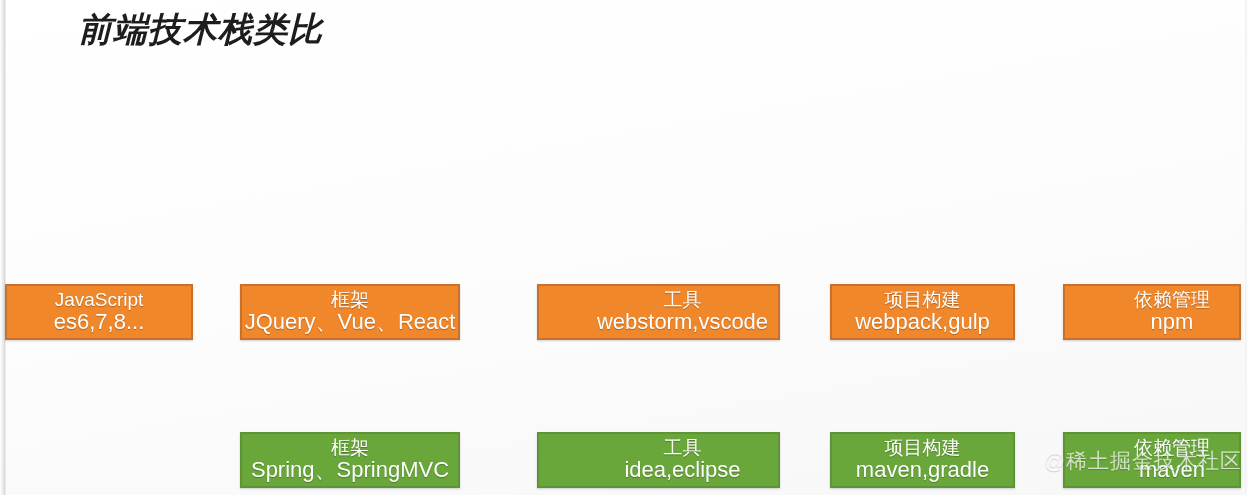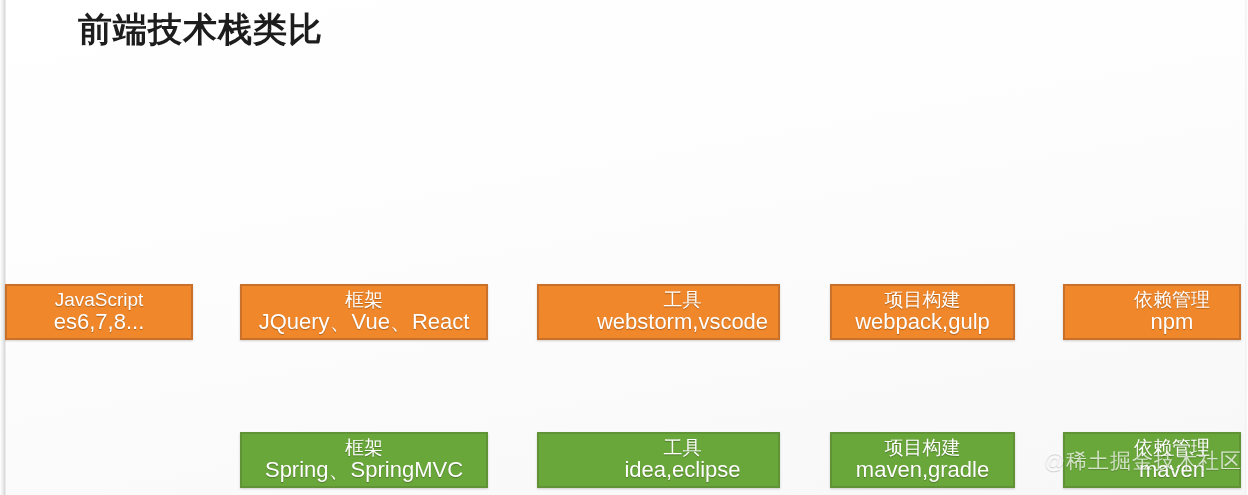--- a/index.html
+++ b/index.html
@@ -44,20 +44,21 @@
     position: absolute;
     left: 78px;
     top: 6px;
     font-size: 34px;
     font-weight: 700;
     color: #1d1d1d;
     letter-spacing: 1px;
     line-height: 46px;
     white-space: nowrap;
     text-shadow: 0 1px 0 rgba(255,255,255,0.6);
+    font-style: italic;
   }
 
   .row {
     position: absolute;
     left: 0;
     width: 1248px;
     height: 56px;
   }
   .row-frontend { top: 284px; }
   .row-backend  { top: 432px; }
@@ -96,21 +97,21 @@
     box-shadow: 0 1px 2px rgba(0,0,0,0.18);
   }
   .green {
     background: #6aa73b;
     border: 2px solid #5f9336;
     box-shadow: 0 1px 2px rgba(0,0,0,0.18);
   }
 
   
   .col-0 { left: 5px;    width: 188px; }
-  .col-1 { left: 240px;  width: 248px; text-align: center; }
+  .col-1 { left: 240px;  width: 220px; text-align: center; }
   .col-2 { left: 537px;  width: 243px; padding-left: 48px; }
   .col-3 { left: 830px;  width: 185px; }
   .col-4 { left: 1063px; width: 178px; padding-left: 40px; }
 
   .watermark {
     position: absolute;
     right: 6px;
     bottom: 20px;
     font-size: 21px;
     color: rgba(255,255,255,0.72);

